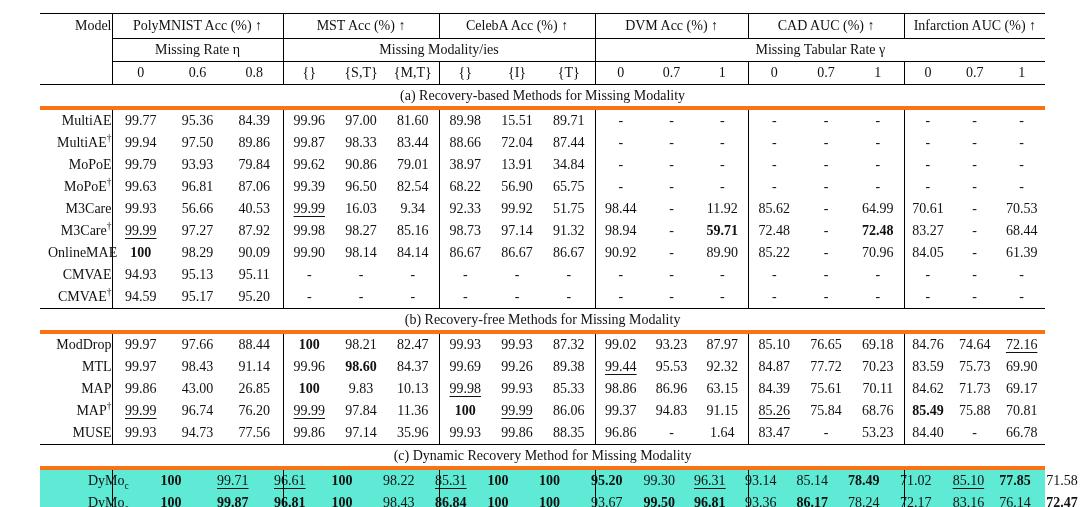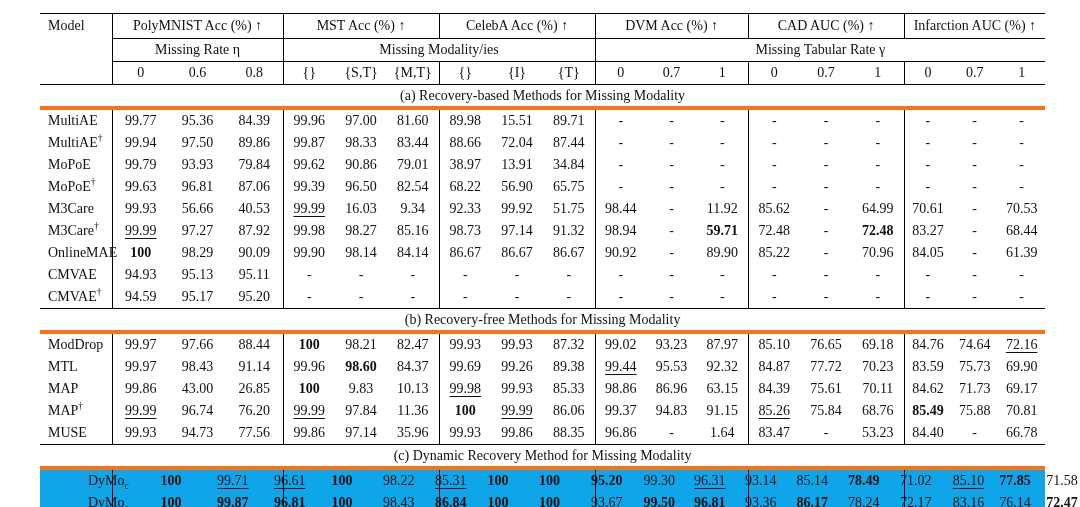--- a/index.html
+++ b/index.html
@@ -8,24 +8,24 @@
   table{
     border-collapse:collapse;table-layout:fixed;width:1005px;
     border-top:1.5px solid #000;border-bottom:1.5px solid #000;
     font-family:"Liberation Serif","DejaVu Serif",serif;
     font-size:14px;color:#111;
   }
   th,td{padding:0;height:22px;line-height:22px;text-align:center;font-weight:normal;white-space:nowrap;overflow:visible;}
   thead tr:first-child th{height:24px;line-height:24px;}
   .gl{border-left:1px solid #000;}
   .bb{border-bottom:1px solid #000;}
-  th.model-h{text-align:left;padding-left:8px;vertical-align:top;}
-  td.model-cell{text-align:left;padding-left:8px;}
+  th.model-h{text-align:right;padding-left:8px;vertical-align:top;}
+  td.model-cell{text-align:right;padding-left:8px;}
   tr.band td{border-top:1px solid #000;border-bottom:4px solid #f97316;height:21px;line-height:21px;}
-  tr.shaded td{background:#0ea5e9;padding-left:48px;}
+  tr.shaded td{background:#5eead4;padding-left:48px;}
   .bold{font-weight:bold;}
   .ul{text-decoration:underline;text-underline-offset:2.5px;text-decoration-thickness:1px;}
   sup.dag{font-size:9.5px;vertical-align:super;line-height:0;}
   sub.idx{font-size:9.5px;vertical-align:sub;line-height:0;}
   col.w-model{width:72px;} col.w-a{width:57px;} col.w-b{width:52px;}
   col.w-c{width:51px;} col.w-d{width:52px;} col.w-e{width:47px;}
 </style>
 </head>
 <body>
 

